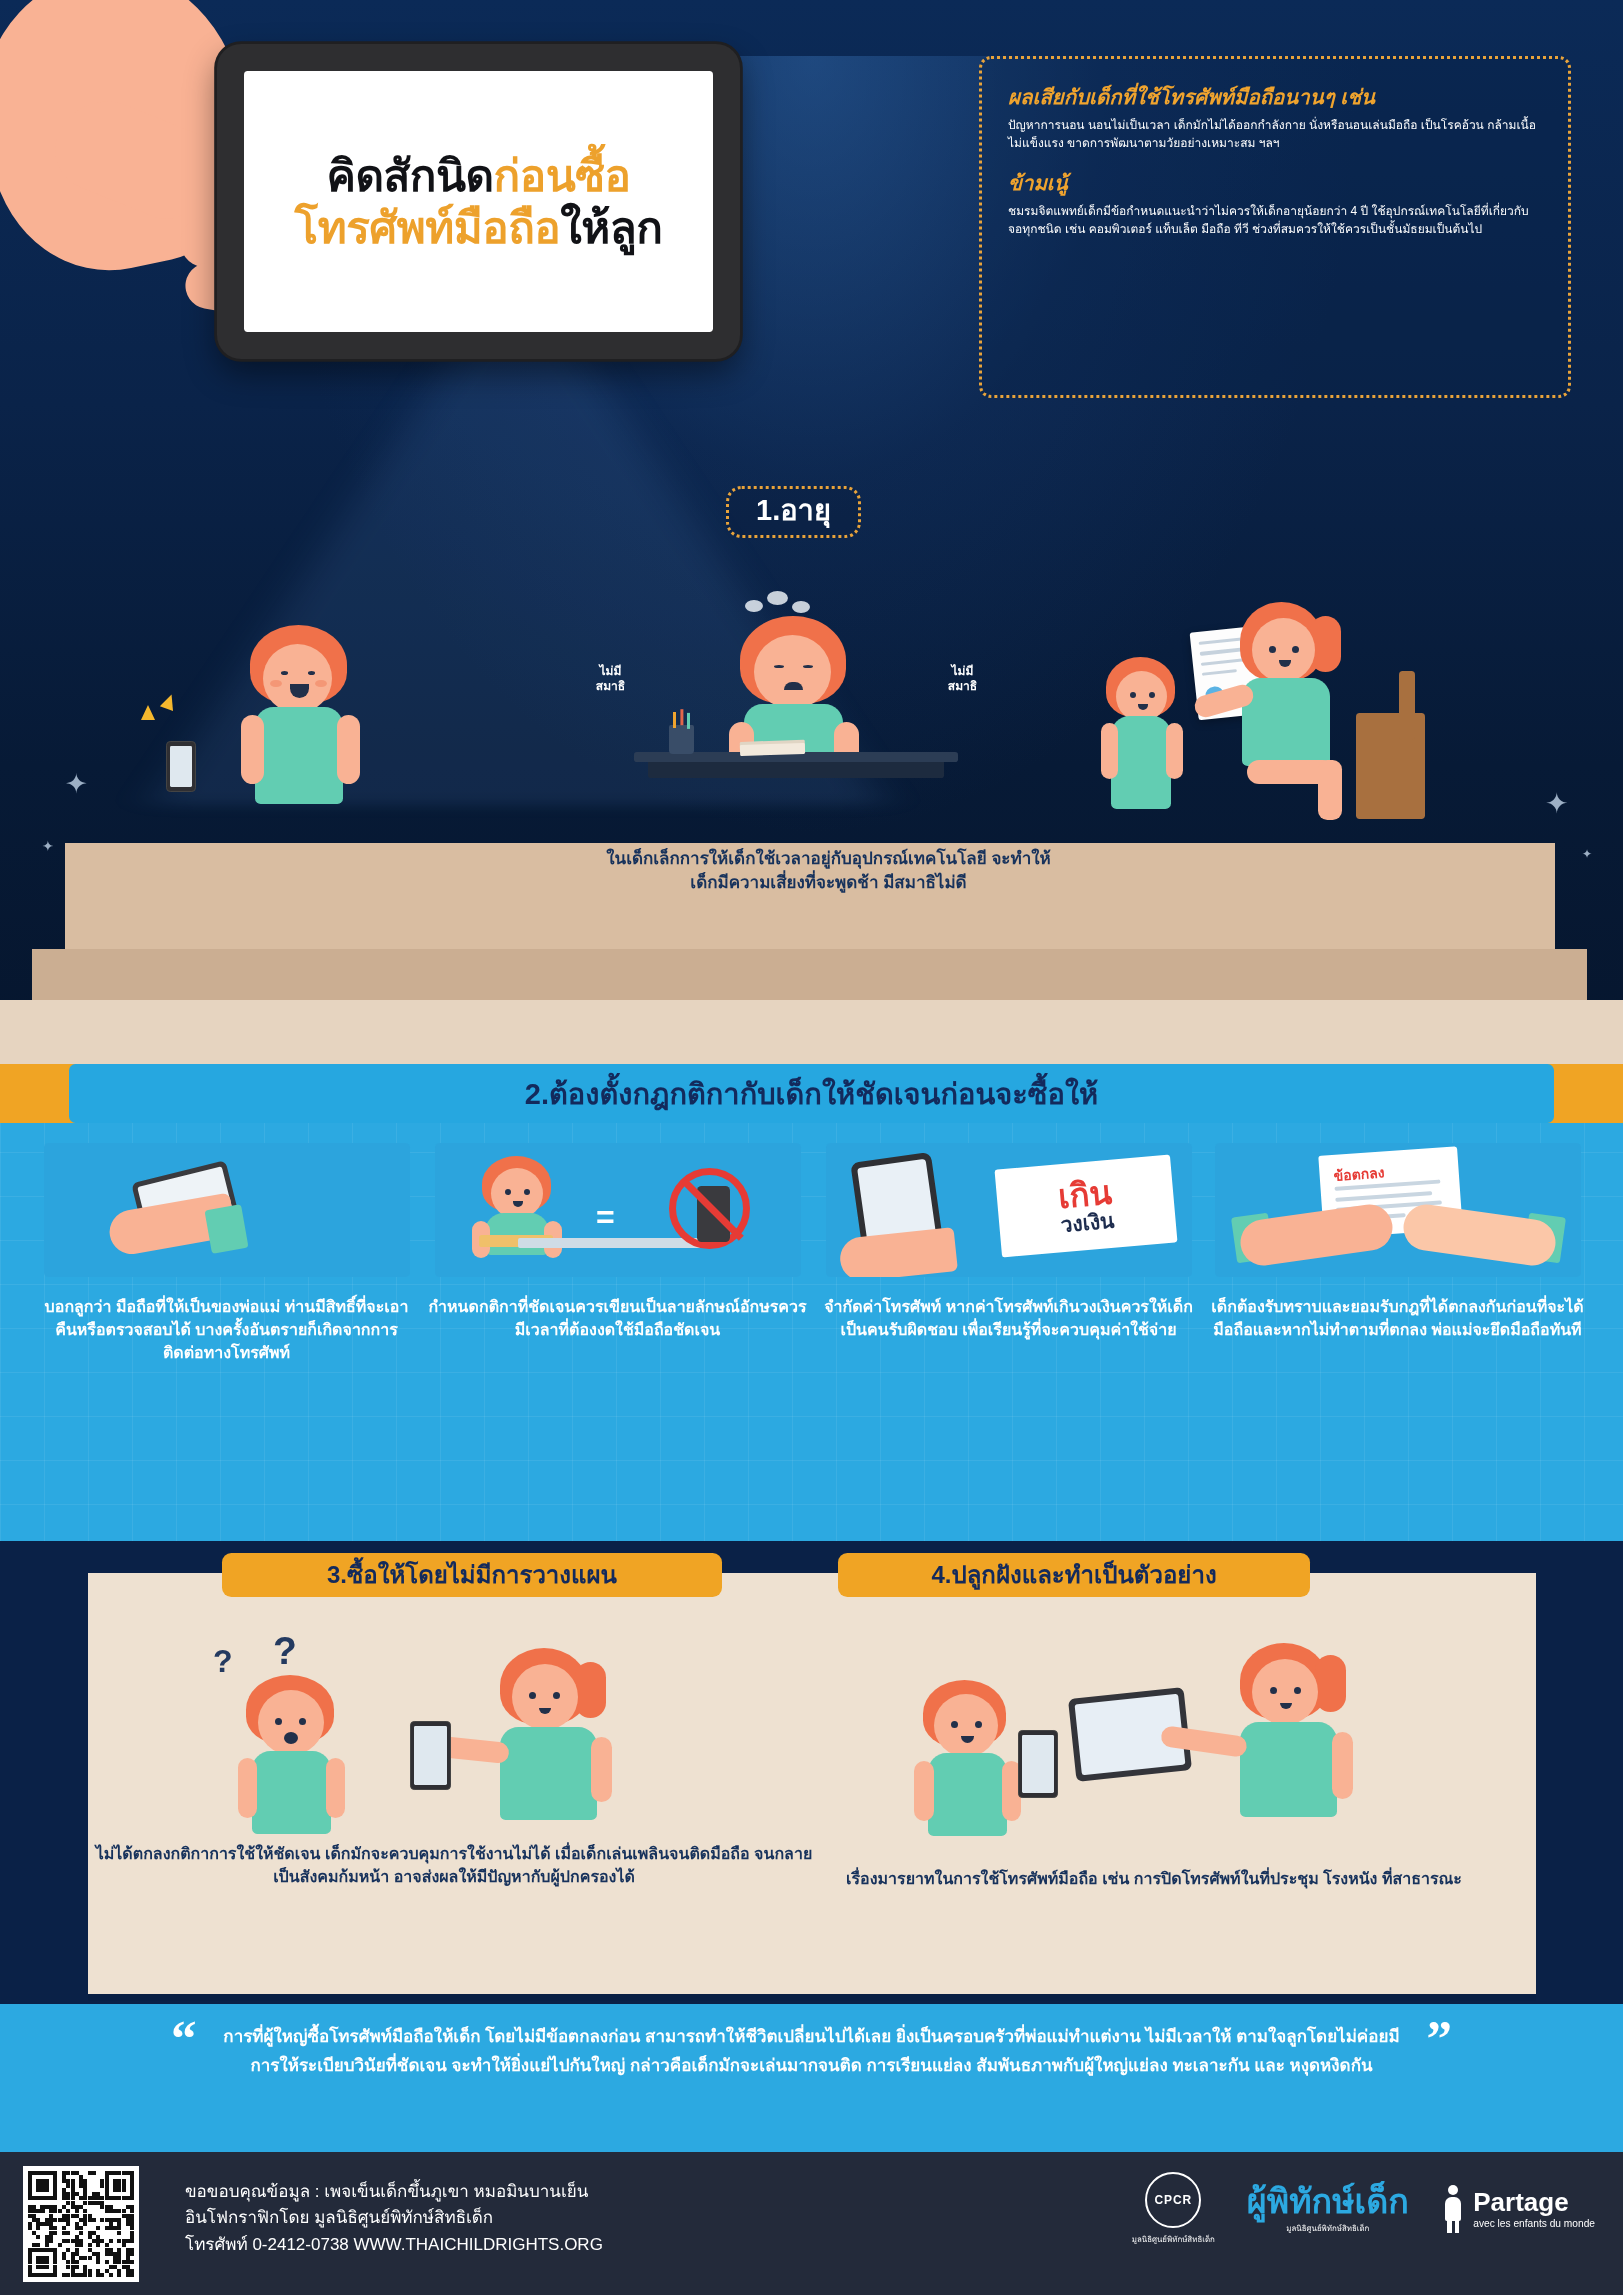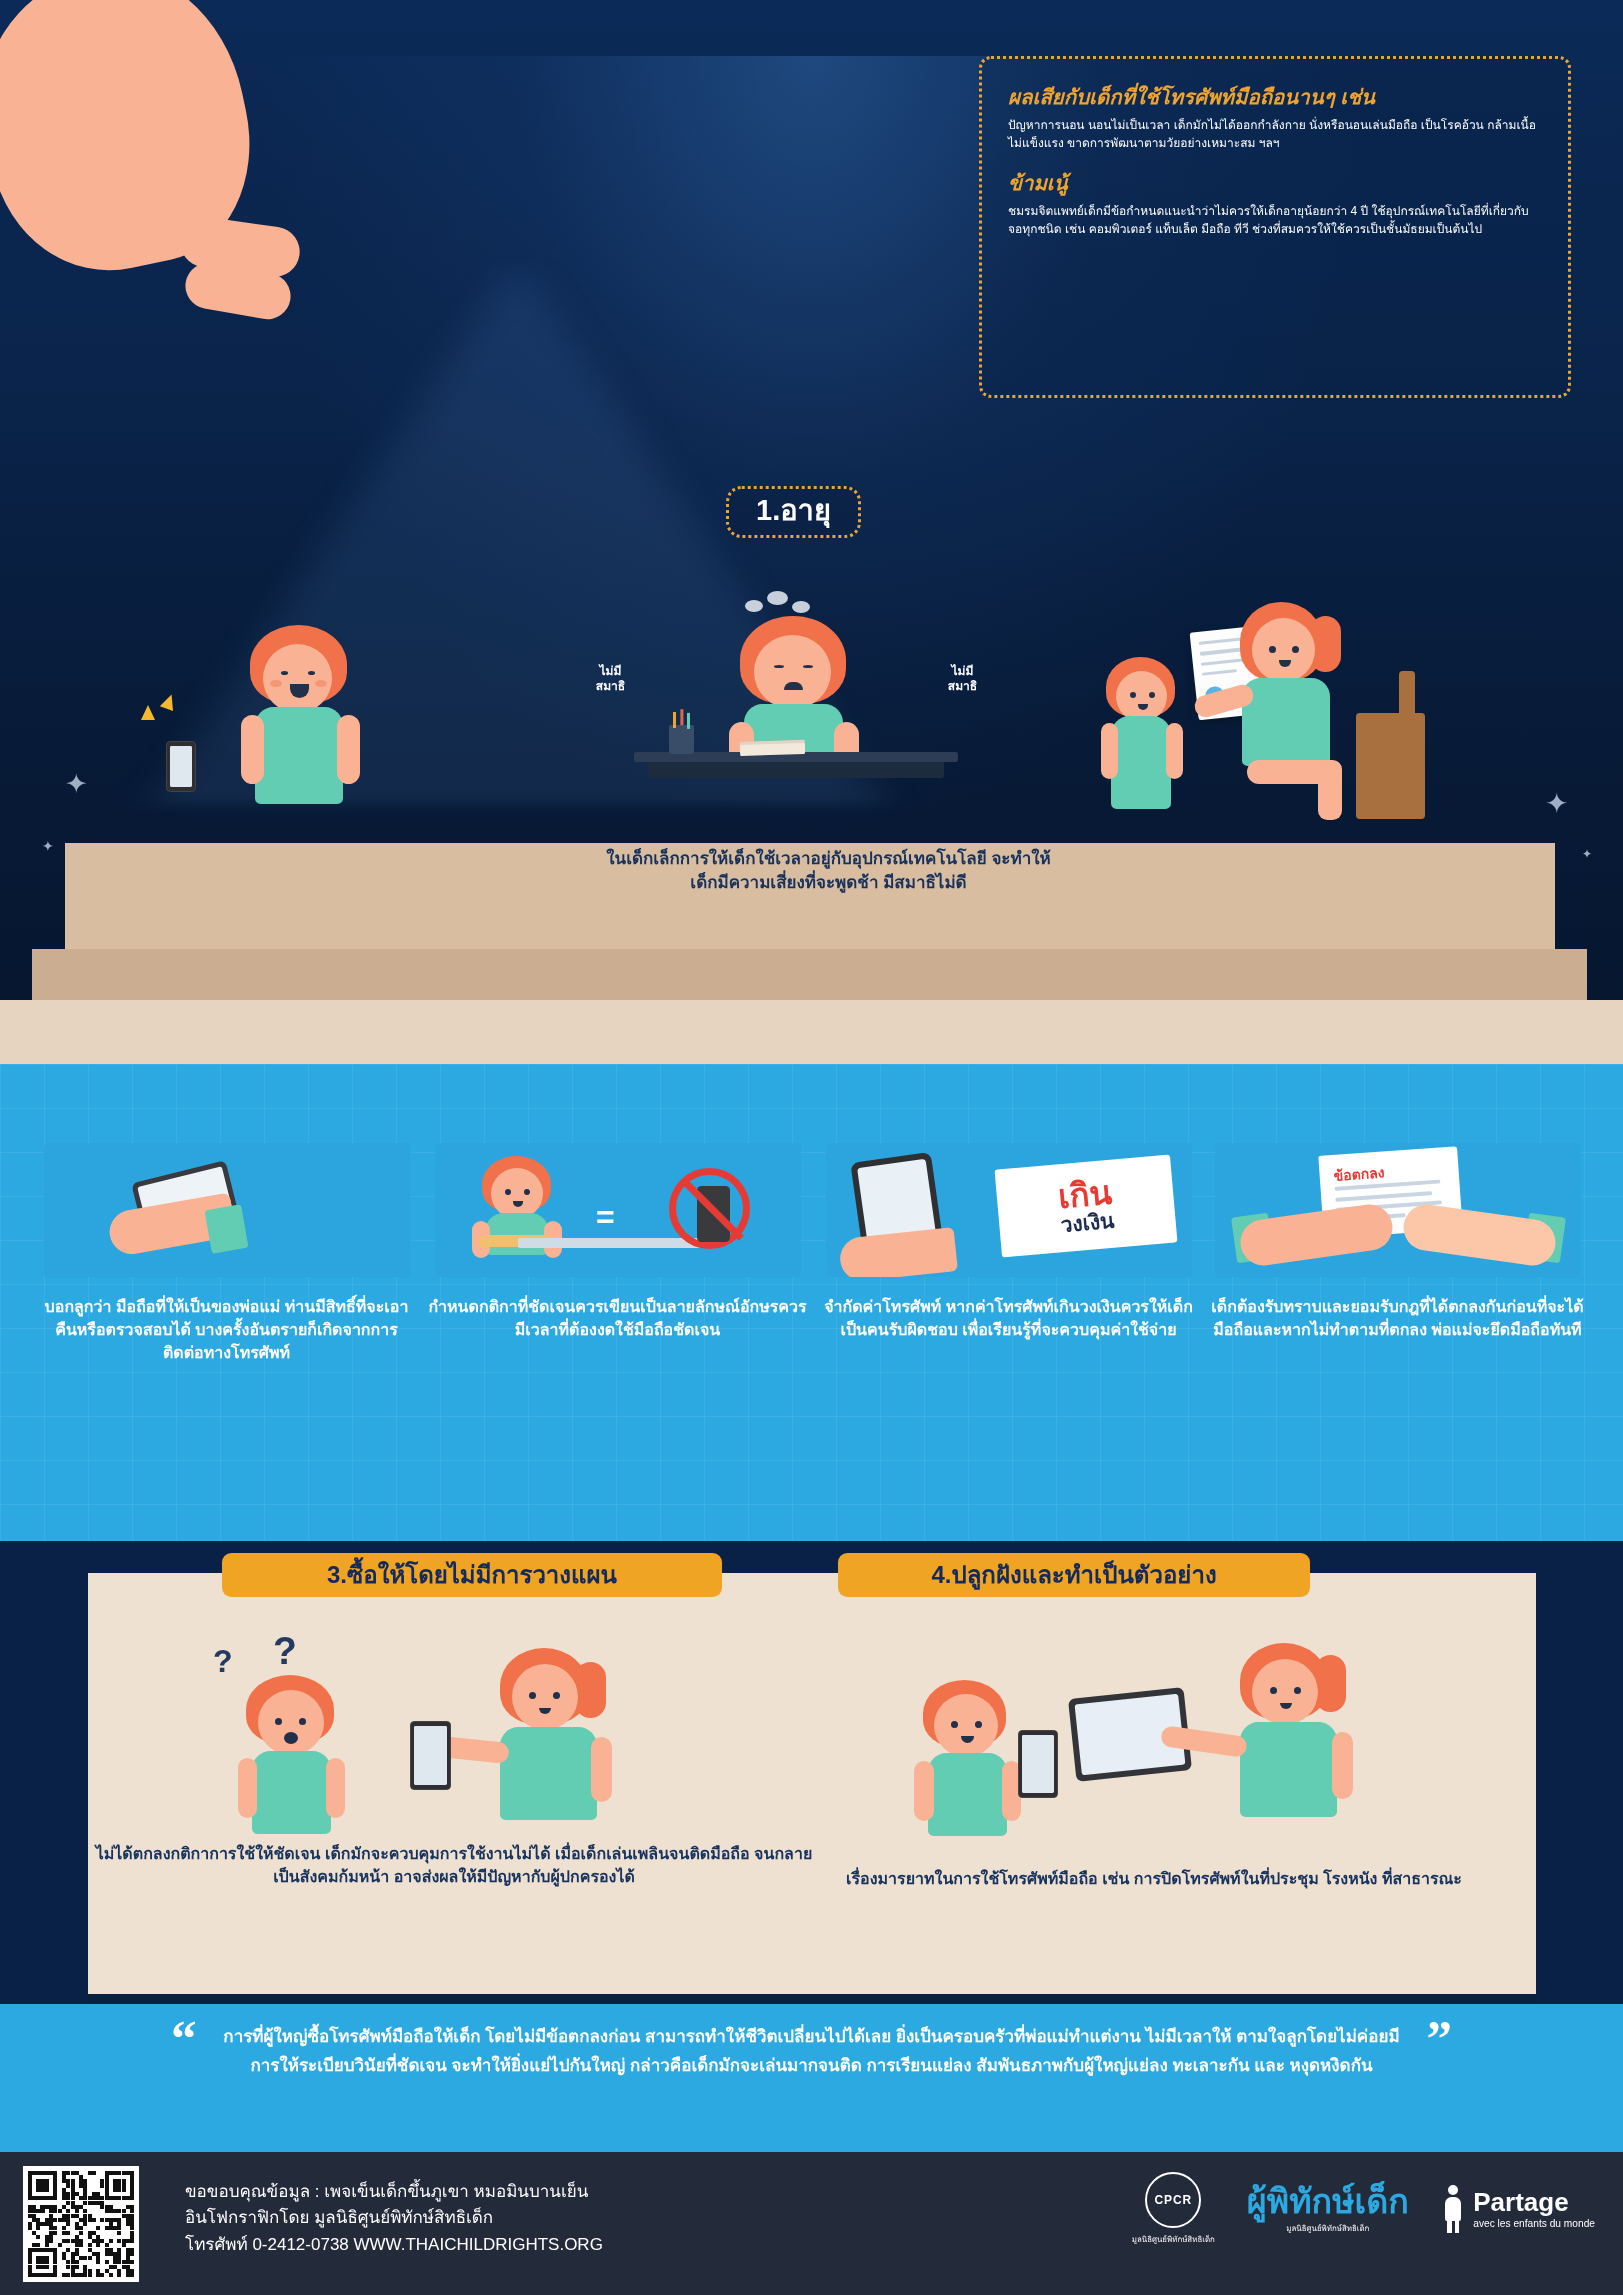--- a/index.html
+++ b/index.html
@@ -426,20 +426,30 @@
     <span class="spark s5">✦</span>
     <span class="spark s6">·</span>
 
     <div class="hand">
       <div class="palm"></div>
       <div class="thumb"></div>
       <div class="finger f1"></div>
       <div class="finger f2"></div>
     </div>
 
+    <div class="phone">
+      <div class="phone-screen">
+        <div class="title-l1">
+          <span class="t-dark">คิดสักนิด</span><span class="t-orange">ก่อนซื้อ</span>
+        </div>
+        <div class="title-l2">
+          <span class="t-orange">โทรศัพท์มือถือ</span><span class="t-dark">ให้ลูก</span>
+        </div>
+      </div>
+    </div>
 
     <div class="infobox">
       <div class="info-head">ผลเสียกับเด็กที่ใช้โทรศัพท์มือถือนานๆ เช่น</div>
       <div class="info-body">ปัญหาการนอน นอนไม่เป็นเวลา เด็กมักไม่ได้ออกกำลังกาย นั่งหรือนอนเล่นมือถือ เป็นโรคอ้วน กล้ามเนื้อไม่แข็งแรง ขาดการพัฒนาตามวัยอย่างเหมาะสม ฯลฯ</div>
       <div class="info-head second">ข้ามเนู้</div>
       <div class="info-body">ชมรมจิตแพทย์เด็กมีข้อกำหนดแนะนำว่าไม่ควรให้เด็กอายุน้อยกว่า 4 ปี ใช้อุปกรณ์เทคโนโลยีที่เกี่ยวกับจอทุกชนิด เช่น คอมพิวเตอร์ แท็บเล็ต มือถือ ทีวี ช่วงที่สมควรให้ใช้ควรเป็นชั้นมัธยมเป็นต้นไป</div>
     </div>
 
     <div class="badge1">1.อายุ</div>
 
@@ -522,20 +532,27 @@
   <div class="stairs">
     <div class="stair st1"></div>
     <div class="stair st2"></div>
     <div class="stair st3"></div>
     <div class="cap c2">ในเด็กเล็กการให้เด็กใช้เวลาอยู่กับอุปกรณ์เทคโนโลยี จะทำให้เด็กมีความเสี่ยงที่จะพูดช้า มีสมาธิไม่ดี</div>
   </div>
 
   <div class="sec2-wrap">
     <div class="grid-bg"></div>
 
+    <div class="banner2">
+      <div class="tab-l"></div>
+      <div class="tab-r"></div>
+      <div class="bar">
+        <span class="txt">2.ต้องตั้งกฎกติกากับเด็กให้ชัดเจนก่อนจะซื้อให้</span>
+      </div>
+    </div>
 
     <div class="cards2">
 
       <div class="card2 p1">
         <div class="hand-phone">
           <div class="hp-phone"></div>
           <div class="hp-hand"></div>
           <div class="hp-cuff"></div>
         </div>
       </div>

